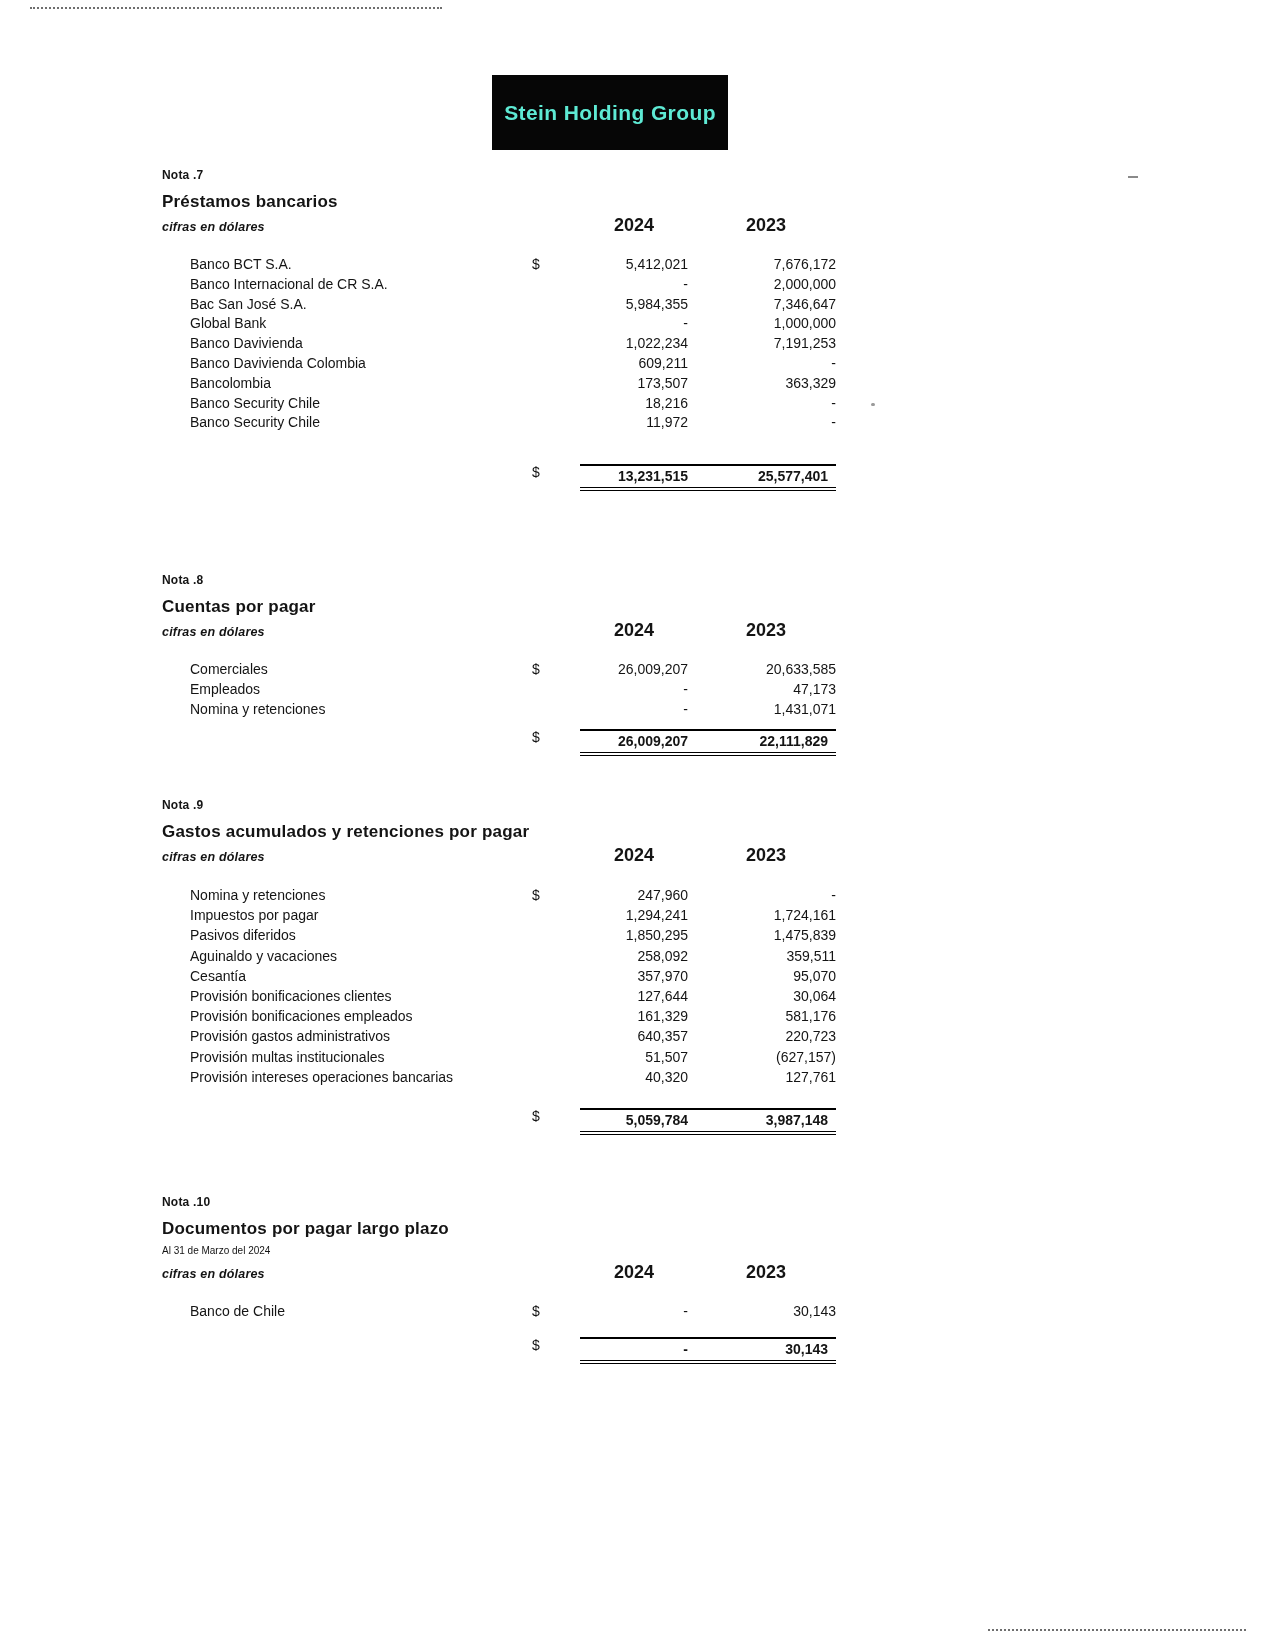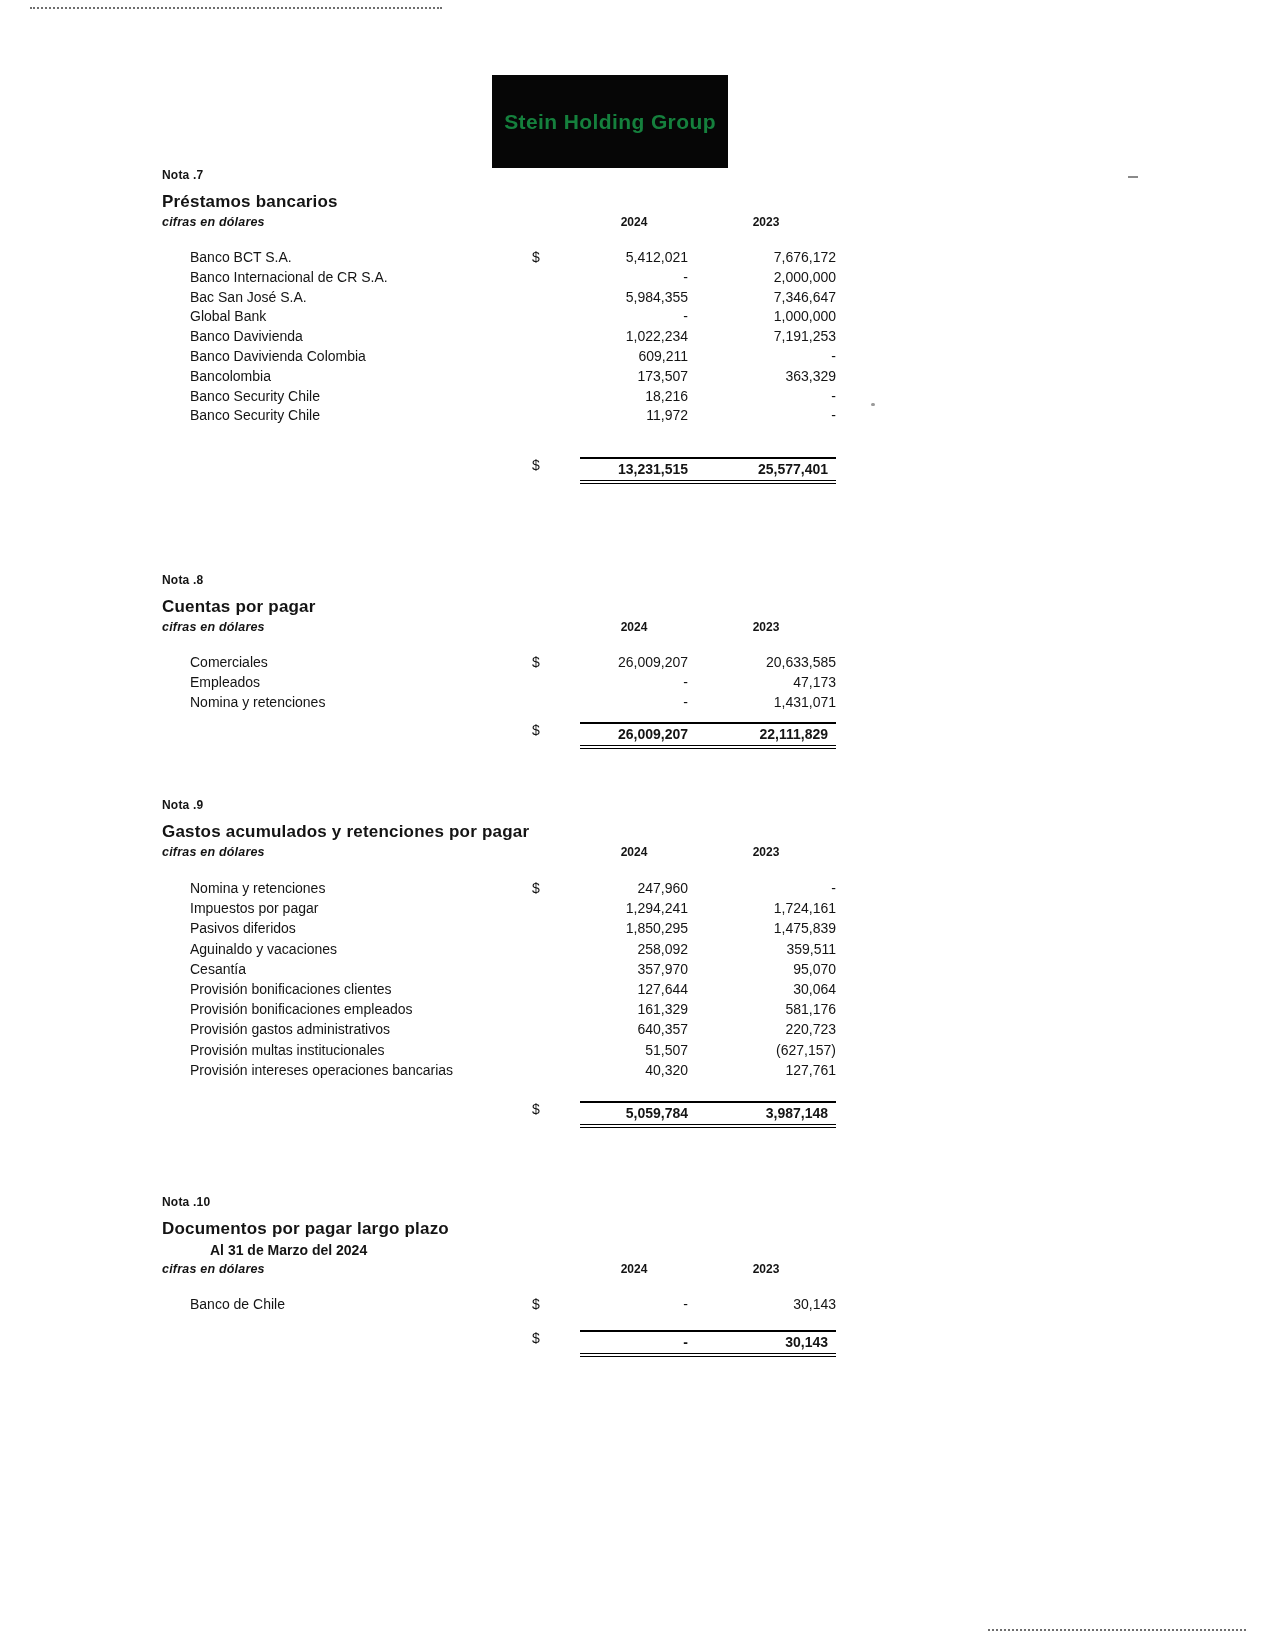--- a/index.html
+++ b/index.html
@@ -13,41 +13,41 @@
     overflow:hidden;
   }
   
   .dotted-top{position:absolute;top:7px;left:30px;width:412px;height:0;border-top:2px dotted #4a4a4a;opacity:.8;}
   .dotted-bottom{position:absolute;top:1629px;left:988px;width:258px;height:0;border-top:2px dotted #4a4a4a;opacity:.8;}
   .tick-1{position:absolute;top:176px;left:1128px;width:10px;height:2px;background:#8a8a8a;}
   .tick-2{position:absolute;top:403px;left:871px;width:4px;height:3px;background:#9a9a9a;border-radius:2px;}
 
   
   .brand-box{
-    position:absolute;top:75px;left:492px;width:236px;height:93px;
-    background:#060606;color:#15803d;
+    position:absolute;top:75px;left:492px;width:236px;height:75px;
+    background:#060606;color:#5eead4;
     display:flex;align-items:center;justify-content:center;
     font-size:21px;font-weight:700;letter-spacing:.4px;
   }
 
   
   .note{position:absolute;left:162px;width:652px;}
   .note-7{top:165px;}
   .note-8{top:570px;}
   .note-9{top:795px;}
   .note-10{top:1192px;}
 
   .note-id{font-size:12px;font-weight:700;line-height:20px;margin-bottom:7px;letter-spacing:.2px;}
   .note-title{font-size:17px;font-weight:700;line-height:20px;margin-bottom:3px;letter-spacing:.2px;}
-  .note-date{font-size:14px;font-weight:700;line-height:17px;margin-bottom:3px;margin-left:48px;}
+  .note-date{font-size:10px;font-weight:400;line-height:17px;margin-bottom:3px;}
 
   .grid-row{display:grid;grid-template-columns:350px 52px 108px 140px;gap:8px;}
   .cols-header{align-items:baseline;margin-bottom:19px;}
   .units{font-size:12.5px;font-weight:700;font-style:italic;letter-spacing:.2px;}
-  .year{font-size:12px;font-weight:700;text-align:center;}
+  .year{font-size:18px;font-weight:700;text-align:center;}
 
   .rows .grid-row{line-height:19.8px;}
   .note-9 .rows .grid-row{line-height:20.2px;}
   .cell{font-size:14px;}
   .label{padding-left:28px;white-space:nowrap;}
   .cur{padding-left:12px;}
   .num{text-align:right;white-space:nowrap;}
 
   .total-row{margin-top:31px;}
   .note-8 .total-row{margin-top:10px;}

